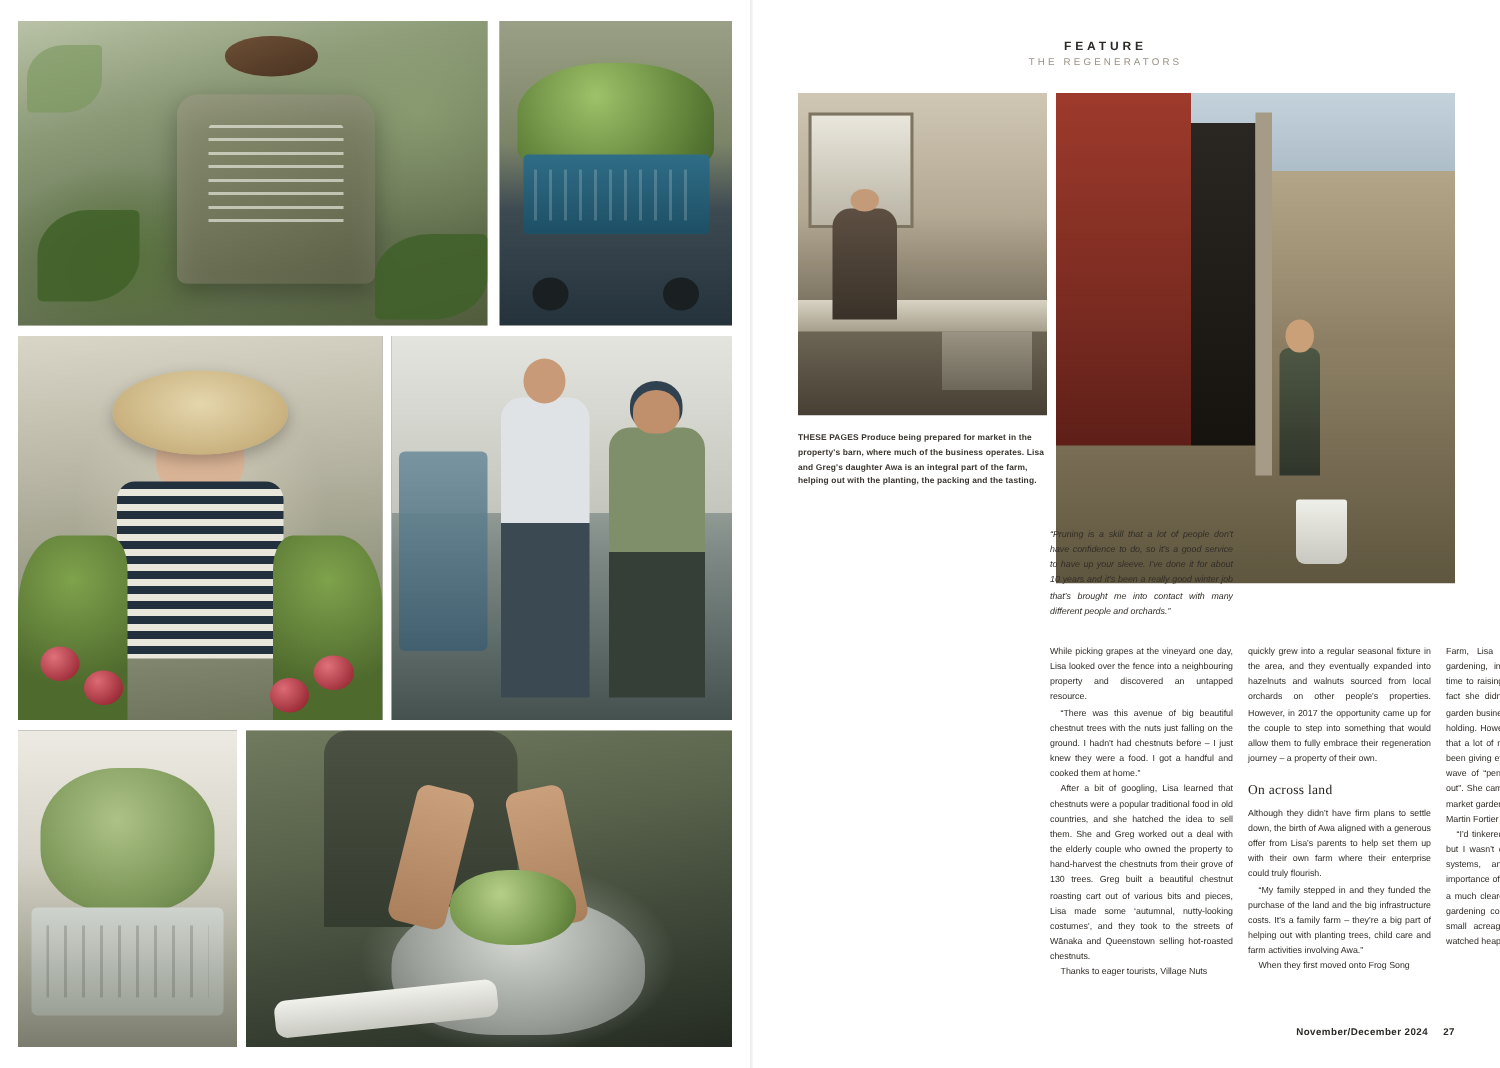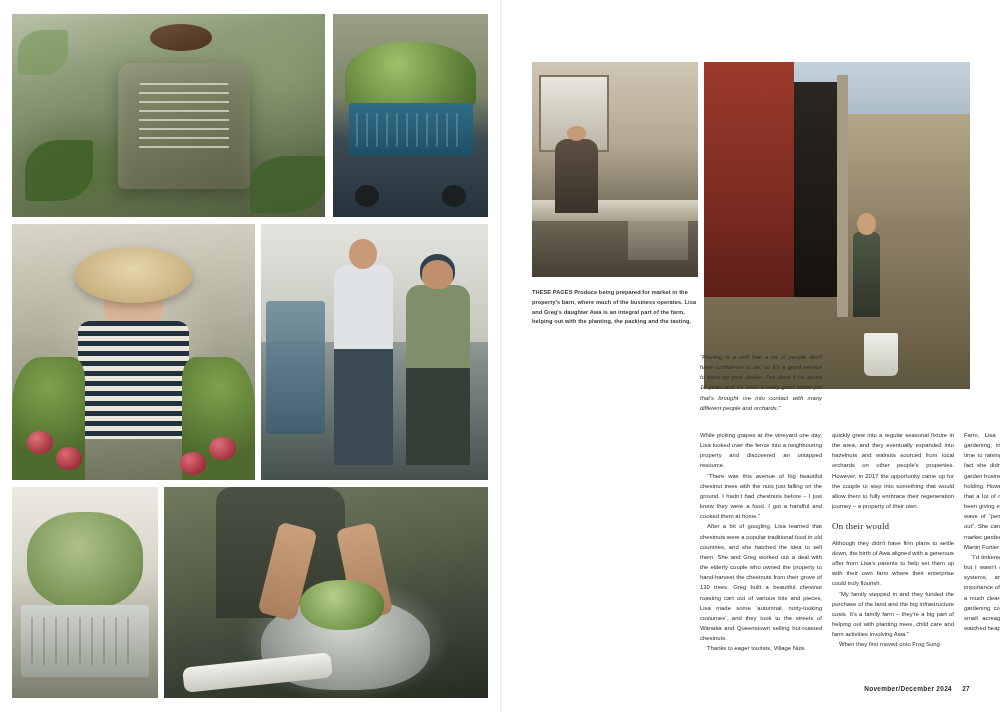--- a/index.html
+++ b/index.html
@@ -490,20 +490,24 @@
         <div class="pipe"></div>
       </div>
     </div>
 
   </div>
 
   <div class="gutter"></div>
 
   <div class="right-page">
 
+    <div class="running-head">
+      <div class="rh-title">FEATURE</div>
+      <div class="rh-sub">THE REGENERATORS</div>
+    </div>
 
     <div class="rp rp-a">
       <div class="ph-inner">
         <div class="window"></div>
         <div class="bench"></div>
         <div class="figure"></div>
         <div class="crate2"></div>
       </div>
     </div>
 
@@ -528,21 +532,21 @@
 
     <div class="col col-a">
       <p class="noindent">While picking grapes at the vineyard one day, Lisa looked over the fence into a neighbouring property and discovered an untapped resource.</p>
       <p>“There was this avenue of big beautiful chestnut trees with the nuts just falling on the ground. I hadn't had chestnuts before – I just knew they were a food. I got a handful and cooked them at home.”</p>
       <p>After a bit of googling, Lisa learned that chestnuts were a popular traditional food in old countries, and she hatched the idea to sell them. She and Greg worked out a deal with the elderly couple who owned the property to hand-harvest the chestnuts from their grove of 130 trees. Greg built a beautiful chestnut roasting cart out of various bits and pieces, Lisa made some ‘autumnal, nutty-looking costumes’, and they took to the streets of Wānaka and Queenstown selling hot-roasted chestnuts.</p>
       <p>Thanks to eager tourists, Village Nuts</p>
     </div>
 
     <div class="col col-b">
       <p class="noindent">quickly grew into a regular seasonal fixture in the area, and they eventually expanded into hazelnuts and walnuts sourced from local orchards on other people's properties. However, in 2017 the opportunity came up for the couple to step into something that would allow them to fully embrace their regeneration journey – a property of their own.</p>
-      <div class="subhead">On their would</div>
+      <div class="subhead">On across land</div>
       <p class="noindent">Although they didn't have firm plans to settle down, the birth of Awa aligned with a generous offer from Lisa's parents to help set them up with their own farm where their enterprise could truly flourish.</p>
       <p>“My family stepped in and they funded the purchase of the land and the big infrastructure costs. It's a family farm – they're a big part of helping out with planting trees, child care and farm activities involving Awa.”</p>
       <p>When they first moved onto Frog Song</p>
     </div>
 
     <div class="col col-c">
       <p class="noindent">Farm, Lisa wasn't thinking about market gardening, instead dedicating much of her time to raising Awa during her early years. In fact she didn't believe that a viable market garden business was possible on such a small holding. However, she says there's a moment that a lot of mothers experience after they've been giving everything to their babies, when a wave of “pent up ambition comes exploding out”. She came across the YouTube videos of market garden experts Curtis Stone and Jean-Martin Fortier and “went down the rabbit hole”.</p>
       <p>“I'd tinkered around with market gardening, but I wasn't organised and I didn't have the systems, and I didn't understand the importance of efficiency. This content gave me a much clearer understanding of how market gardening could be a viable business on a small acreage. So I got hooked on it – watched heaps of videos and made a start.”</p>
     </div>
 

